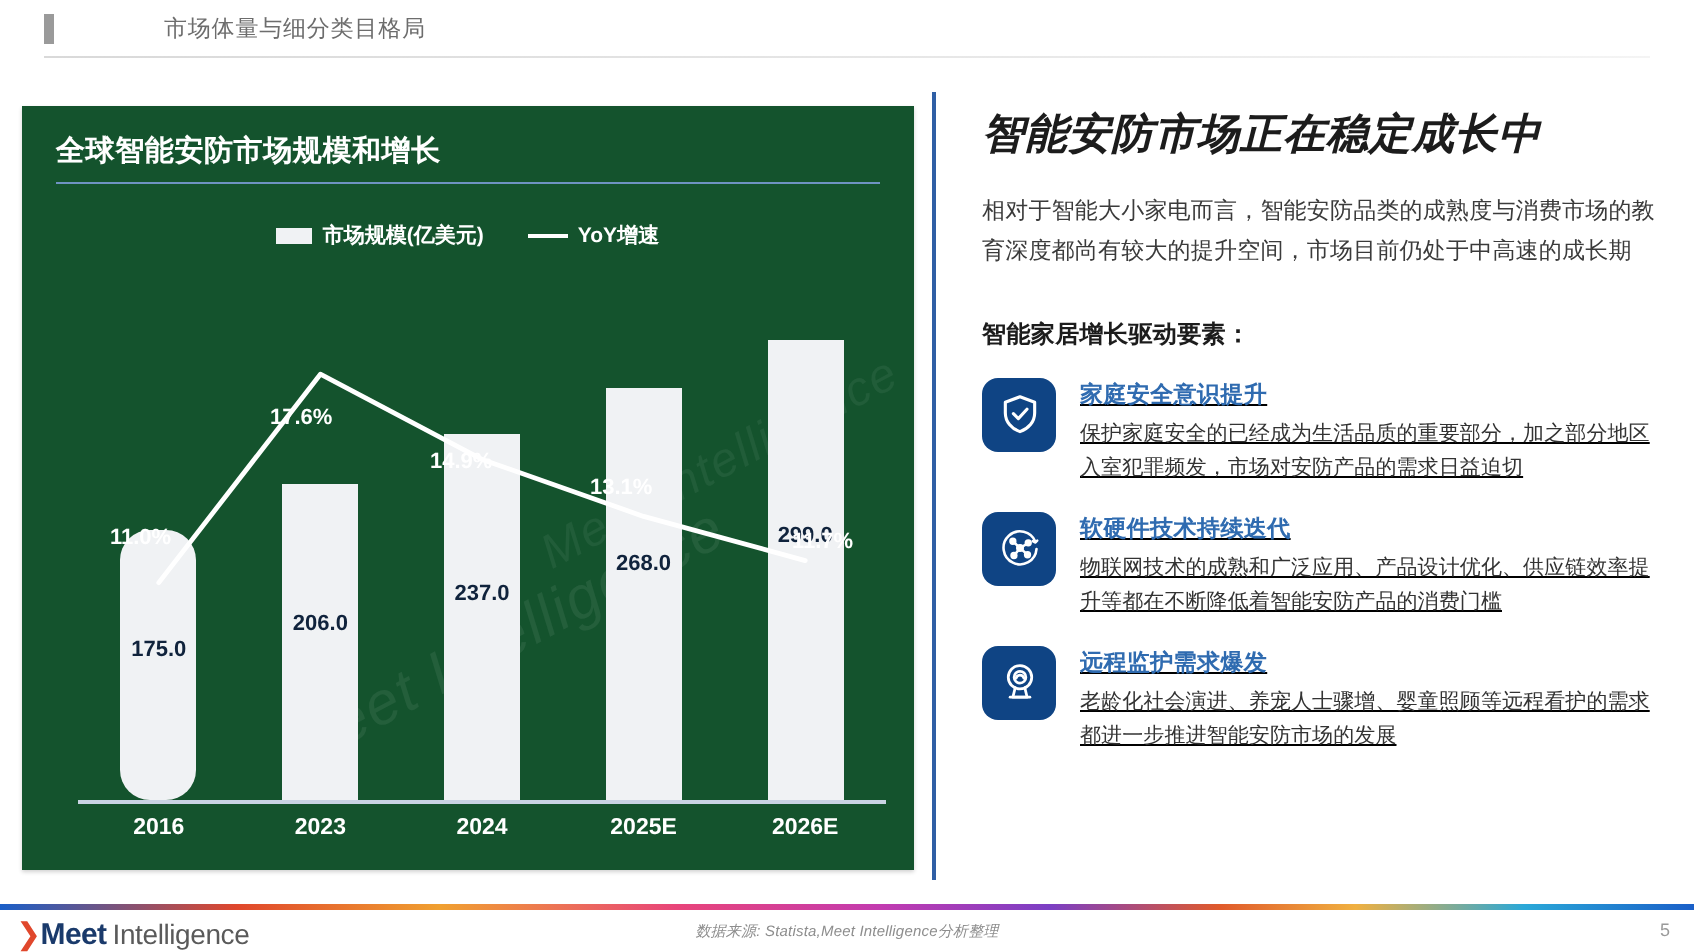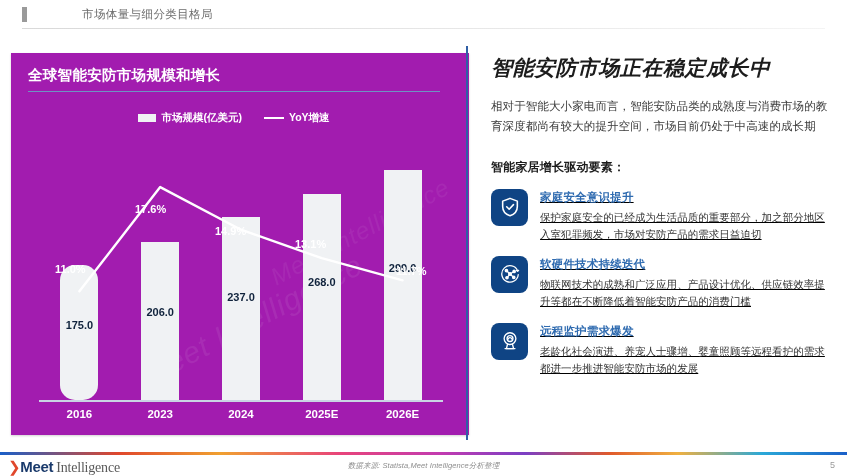--- a/index.html
+++ b/index.html
@@ -26,23 +26,22 @@
     font-size:11.5px;color:#6d6d6d;letter-spacing:.4px;white-space:nowrap;margin-left:48px;
   }
   .header-rule{
     position:absolute;left:22px;top:28px;width:803px;height:1px;
     background:linear-gradient(to right,#d9d9d9,#e8e8e8 60%,#f4f4f4);
   }
 
   
   .chart-panel{
     position:absolute;left:11px;top:53px;width:446px;height:382px;
-    background:#a21caf;
+    background:#14532d;
     box-shadow:0 1px 2px rgba(0,0,0,.18);
-    padding-left:12px;
   }
   .chart-title{
     position:absolute;left:17px;top:13px;
     font-size:14.5px;font-weight:bold;color:#ffffff;letter-spacing:.3px;
   }
   .chart-title-rule{
     position:absolute;left:17px;top:38px;width:412px;height:1.4px;background:#6f93c2;
   }
 
   .legend{
@@ -145,21 +144,21 @@
   .footer{
     position:absolute;left:0;top:455px;width:847px;height:21px;
   }
   .logo{
     position:absolute;left:8px;top:3px;display:flex;align-items:baseline;gap:3px;
   }
   .logo-mark{
     font-size:15px;font-weight:bold;color:#1a3a6b;letter-spacing:-.3px;
   }
   .logo-arrow{color:#e0472c;font-weight:bold;}
-  .logo-sub{font-size:14px;color:#5a5a5a;letter-spacing:-.2px;font-family:Liberation Serif, serif;}
+  .logo-sub{font-size:14px;color:#5a5a5a;letter-spacing:-.2px;}
   .footnote{
     position:absolute;left:0;top:6px;width:847px;text-align:center;
     font-size:7.5px;color:#8d8d8d;font-style:italic;letter-spacing:.1px;
   }
   .pagenum{
     position:absolute;right:12px;top:5px;font-size:9px;color:#9a9a9a;
   }
 </style>
 </head>
 <body>

